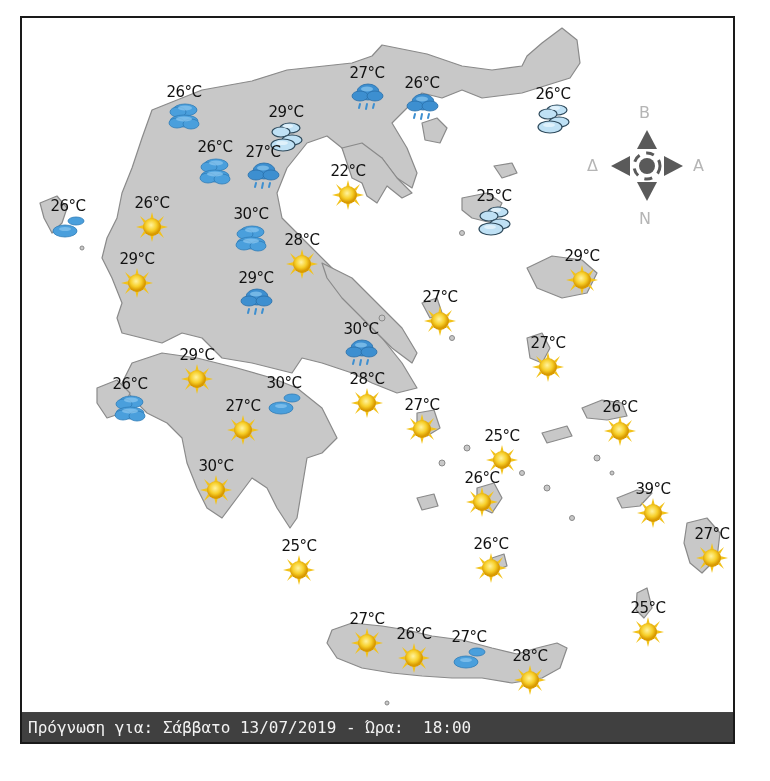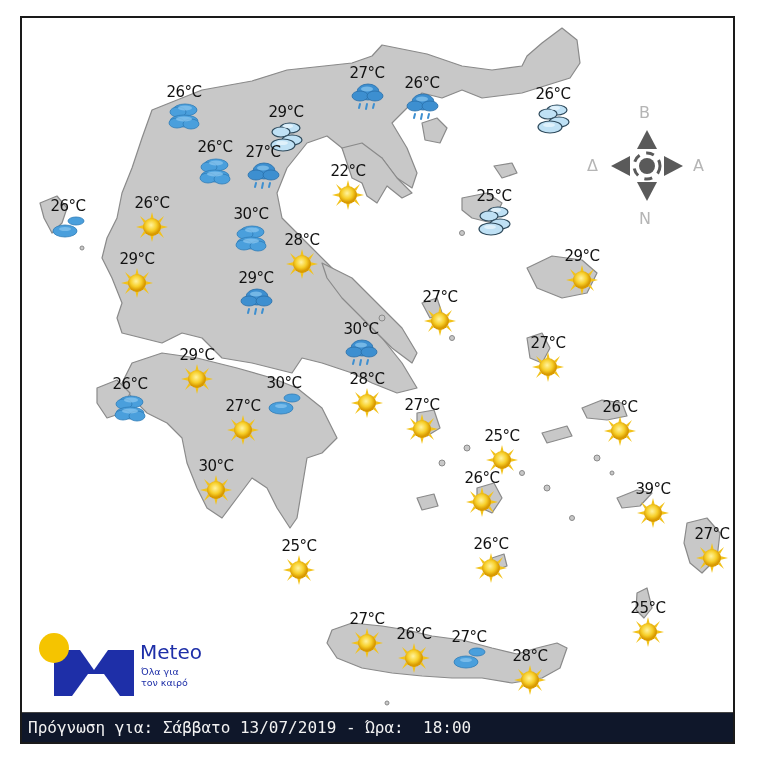--- a/index.html
+++ b/index.html
@@ -7,21 +7,21 @@
   .frame { position:absolute; left:20px; top:16px; width:715px; height:728px; border:2px solid #1a1a1a; background:#fff; box-sizing:border-box; overflow:hidden; }
   .map-svg { position:absolute; left:0; top:0; width:711px; height:696px; }
   .station { position:absolute; width:60px; margin-left:-30px; text-align:center; }
   .temp { font-family:"DejaVu Sans", sans-serif; font-size:15px; color:#111; line-height:16px; letter-spacing:-0.5px; white-space:nowrap; }
   .wicon { display:block; margin:0 auto; }
   .compass { position:absolute; left:565px; top:85px; width:120px; height:125px; }
   .compass .lbl { position:absolute; font-family:"DejaVu Sans", sans-serif; font-size:16px; color:#b5b5b5; }
   .logo { position:absolute; left:16px; top:612px; width:200px; height:70px; }
   .logo-brand { position:absolute; left:102px; top:10px; font-family:"DejaVu Sans", sans-serif; font-size:20px; color:#1e2fa8; }
   .logo-tag { position:absolute; left:103px; top:36px; font-family:"DejaVu Sans", sans-serif; font-size:9.5px; line-height:11px; color:#1e2fa8; width:80px; }
-  .statusbar { position:absolute; left:0; bottom:0; width:711px; height:30px; background:#0f172a; border-top:1px solid #444; color:#f2f2f2; font-family:"DejaVu Sans Mono", monospace; font-size:16px; line-height:30px; padding-left:6px; box-sizing:border-box; white-space:pre; }
+  .statusbar { position:absolute; left:0; bottom:0; width:711px; height:30px; background:#404040; border-top:1px solid #444; color:#f2f2f2; font-family:"DejaVu Sans Mono", monospace; font-size:16px; line-height:30px; padding-left:6px; box-sizing:border-box; white-space:pre; }
 </style>
 </head>
 <body>
 
 <div class="frame">
   <svg class="map-svg" viewBox="0 0 711 696" xmlns="http://www.w3.org/2000/svg">
     <g fill="#c8c8c8" stroke="#8a8a8a" stroke-width="1.2" stroke-linejoin="round">
 
       <path d="M130,92 L180,72 L230,63 L265,52 L330,45 L350,38 L360,27 L405,36 L440,48 L470,52 L500,48 L505,38 L520,25 L540,10 L555,22 L558,45 L548,60 L500,75 L460,80 L440,72 L420,80 L400,75 L380,95 L370,105 L385,130 L395,155 L390,170 L375,160 L360,140 L355,160 L340,165 L330,150 L320,130 L305,118 L285,125 L265,150 L255,175 L260,200 L290,230 L305,245 L330,270 L340,300 L360,320 L380,345 L395,370 L375,375 L350,365 L330,355 L300,345 L280,340 L270,355 L250,350 L230,345 L200,340 L180,320 L160,315 L140,325 L120,320 L100,315 L95,300 L100,285 L90,260 L80,240 L85,220 L95,200 L100,175 L110,150 L120,120 Z"></path>
 
@@ -920,28 +920,15 @@
         <polygon points="60,27 50,46 70,46"></polygon>
         <polygon points="60,98 50,79 70,79"></polygon>
         <polygon points="24,63 43,53 43,73"></polygon>
         <polygon points="96,63 77,53 77,73"></polygon>
         <circle cx="60" cy="63" r="8"></circle>
       </g>
       <circle cx="60" cy="63" r="13" fill="none" stroke="#5a5a5a" stroke-width="3" stroke-dasharray="8 7"></circle>
     </svg>
   </div>
 
-  <div class="logo">
-    <svg width="100" height="70" viewBox="0 0 100 70" style="position:absolute;left:0;top:0;">
-      <rect x="16" y="20" width="80" height="46" fill="#1e2fa8"></rect>
-      <polygon points="34,66 50,44 66,44 82,66" fill="#fff" transform="translate(0,0)"></polygon>
-      <polygon points="42,20 56,40 70,20" fill="#fff"></polygon>
-      <circle cx="16" cy="18" r="15" fill="#f5c400"></circle>
-    </svg>
-    <span class="logo-brand">Meteo</span>
-    <div class="logo-tag">
-      <div>Όλα για</div>
-      <div>τον καιρό</div>
-    </div>
-  </div>
 
   <div class="statusbar"><span>Πρόγνωση για:</span> <span>Σάββατο</span> <span>13/07/2019</span> <span>-</span> <span>Ώρα:</span>  <span>18:00</span></div>
 </div>
 
 </body></html>

